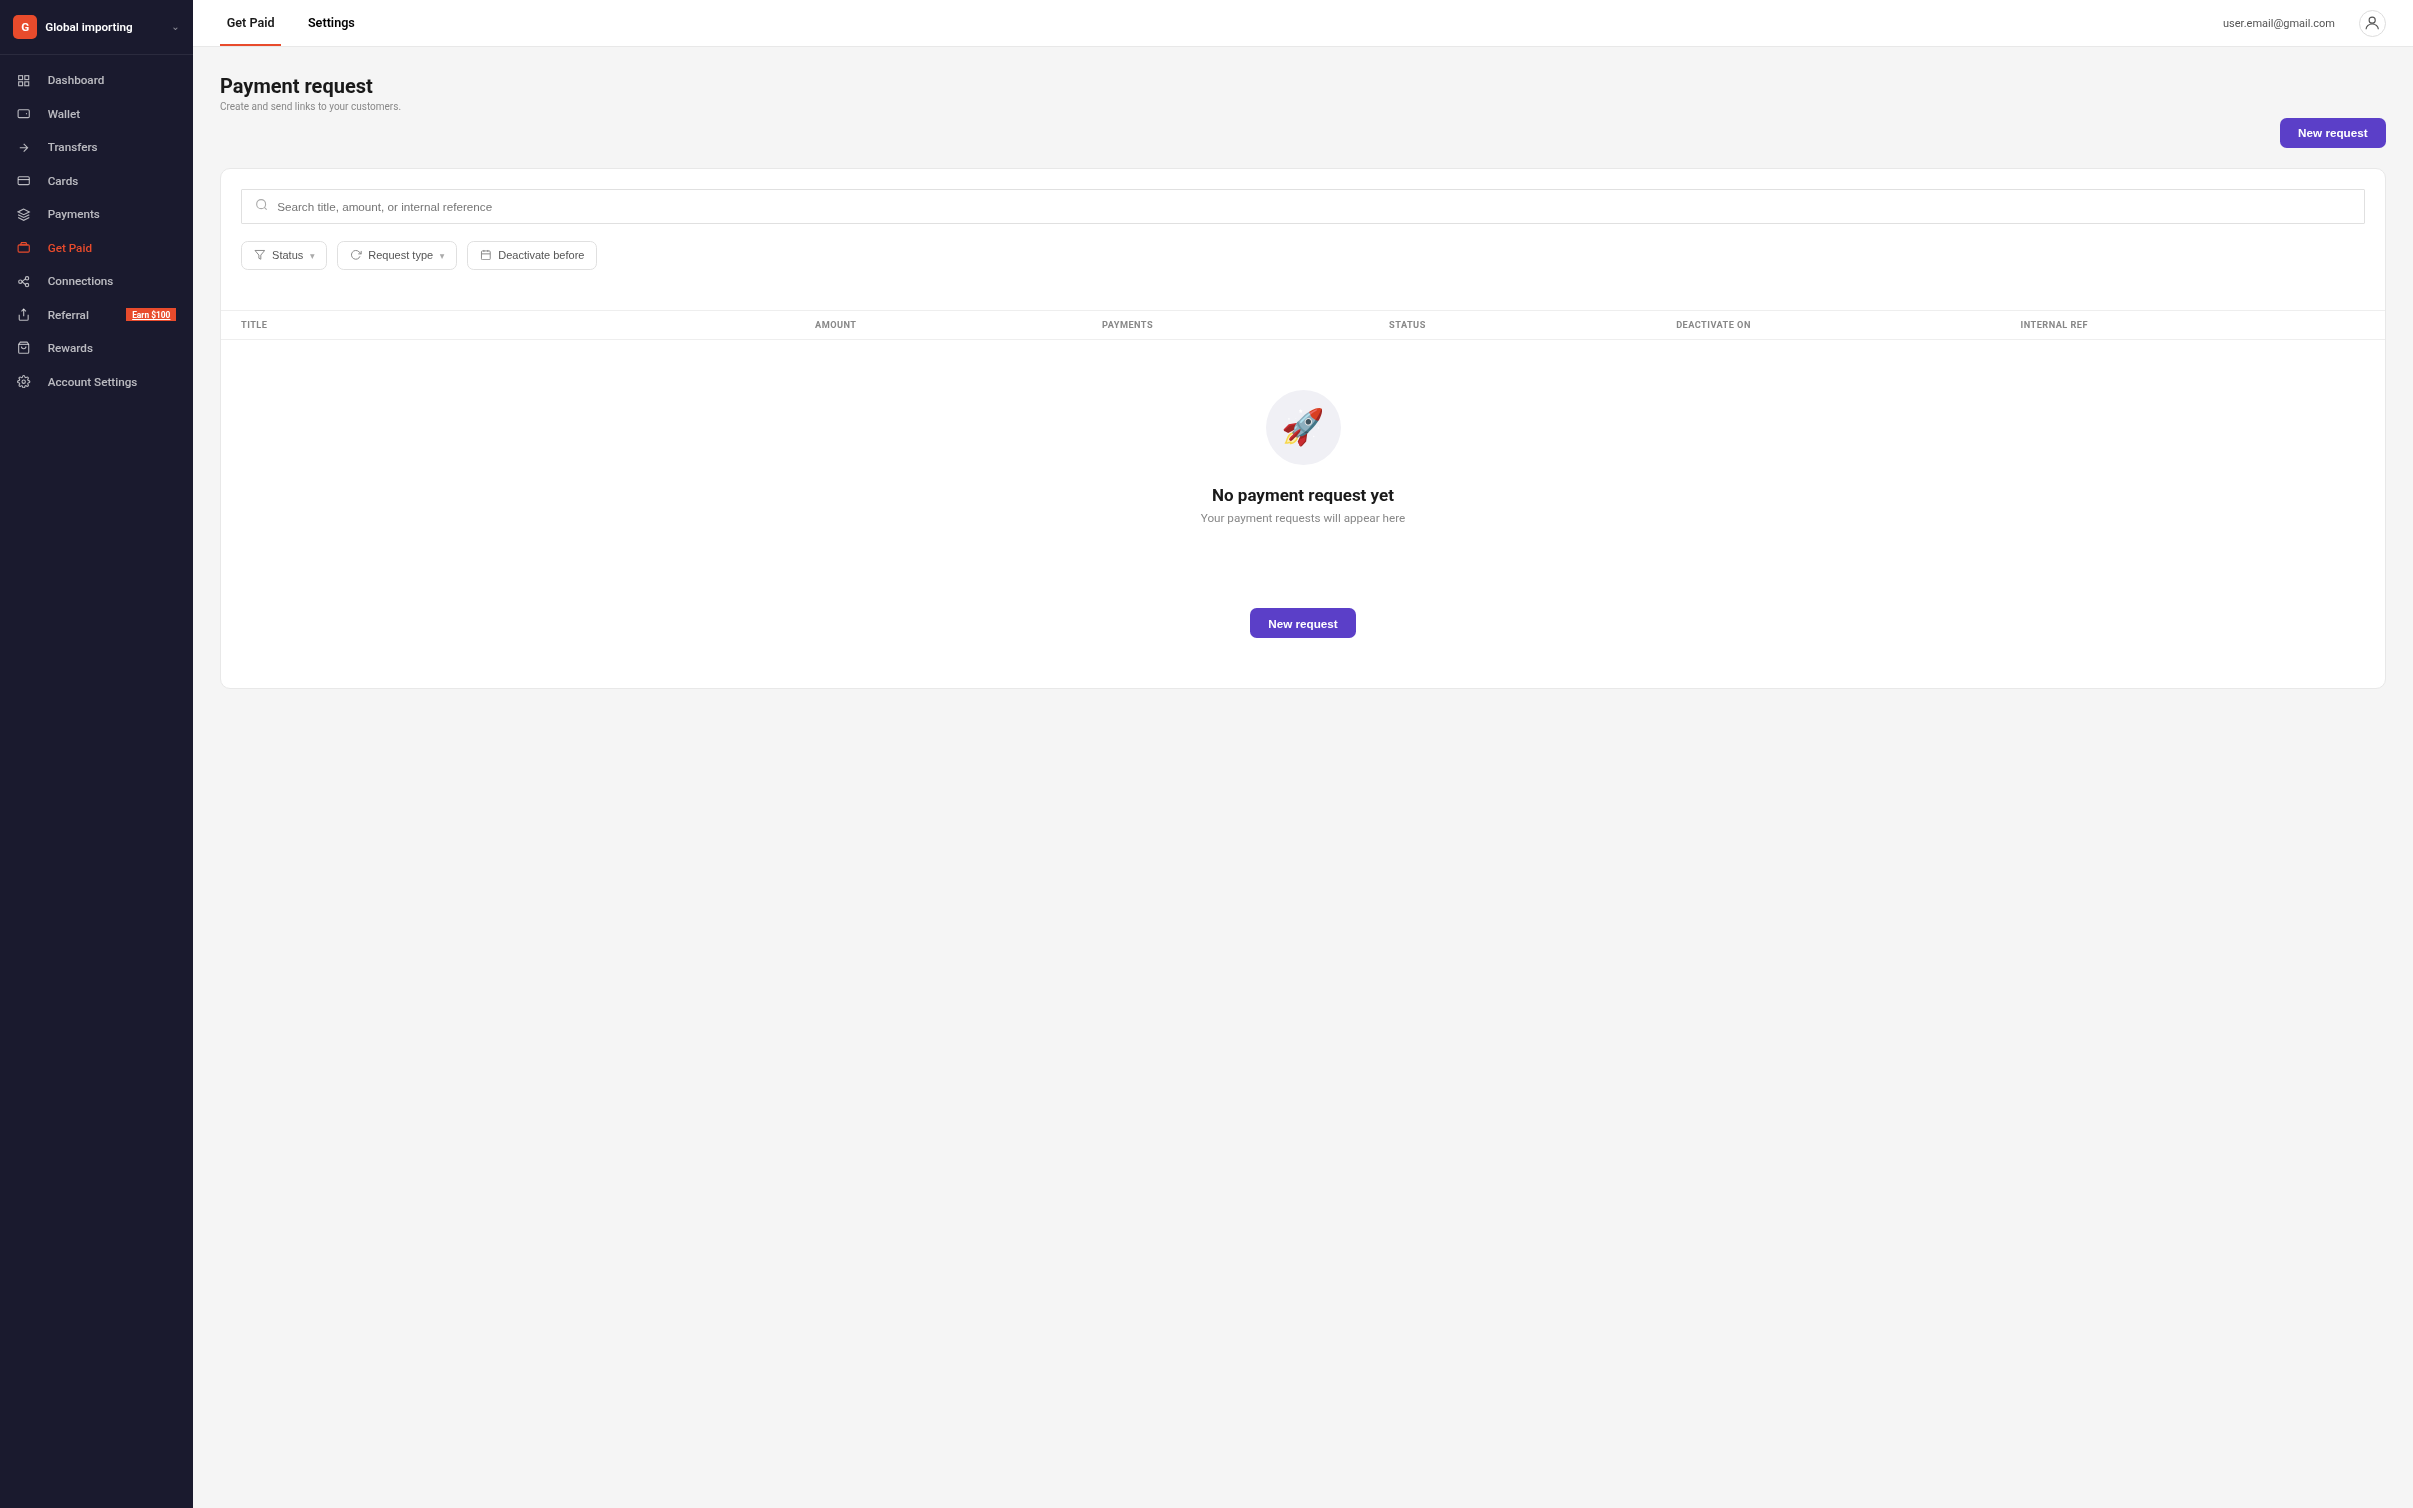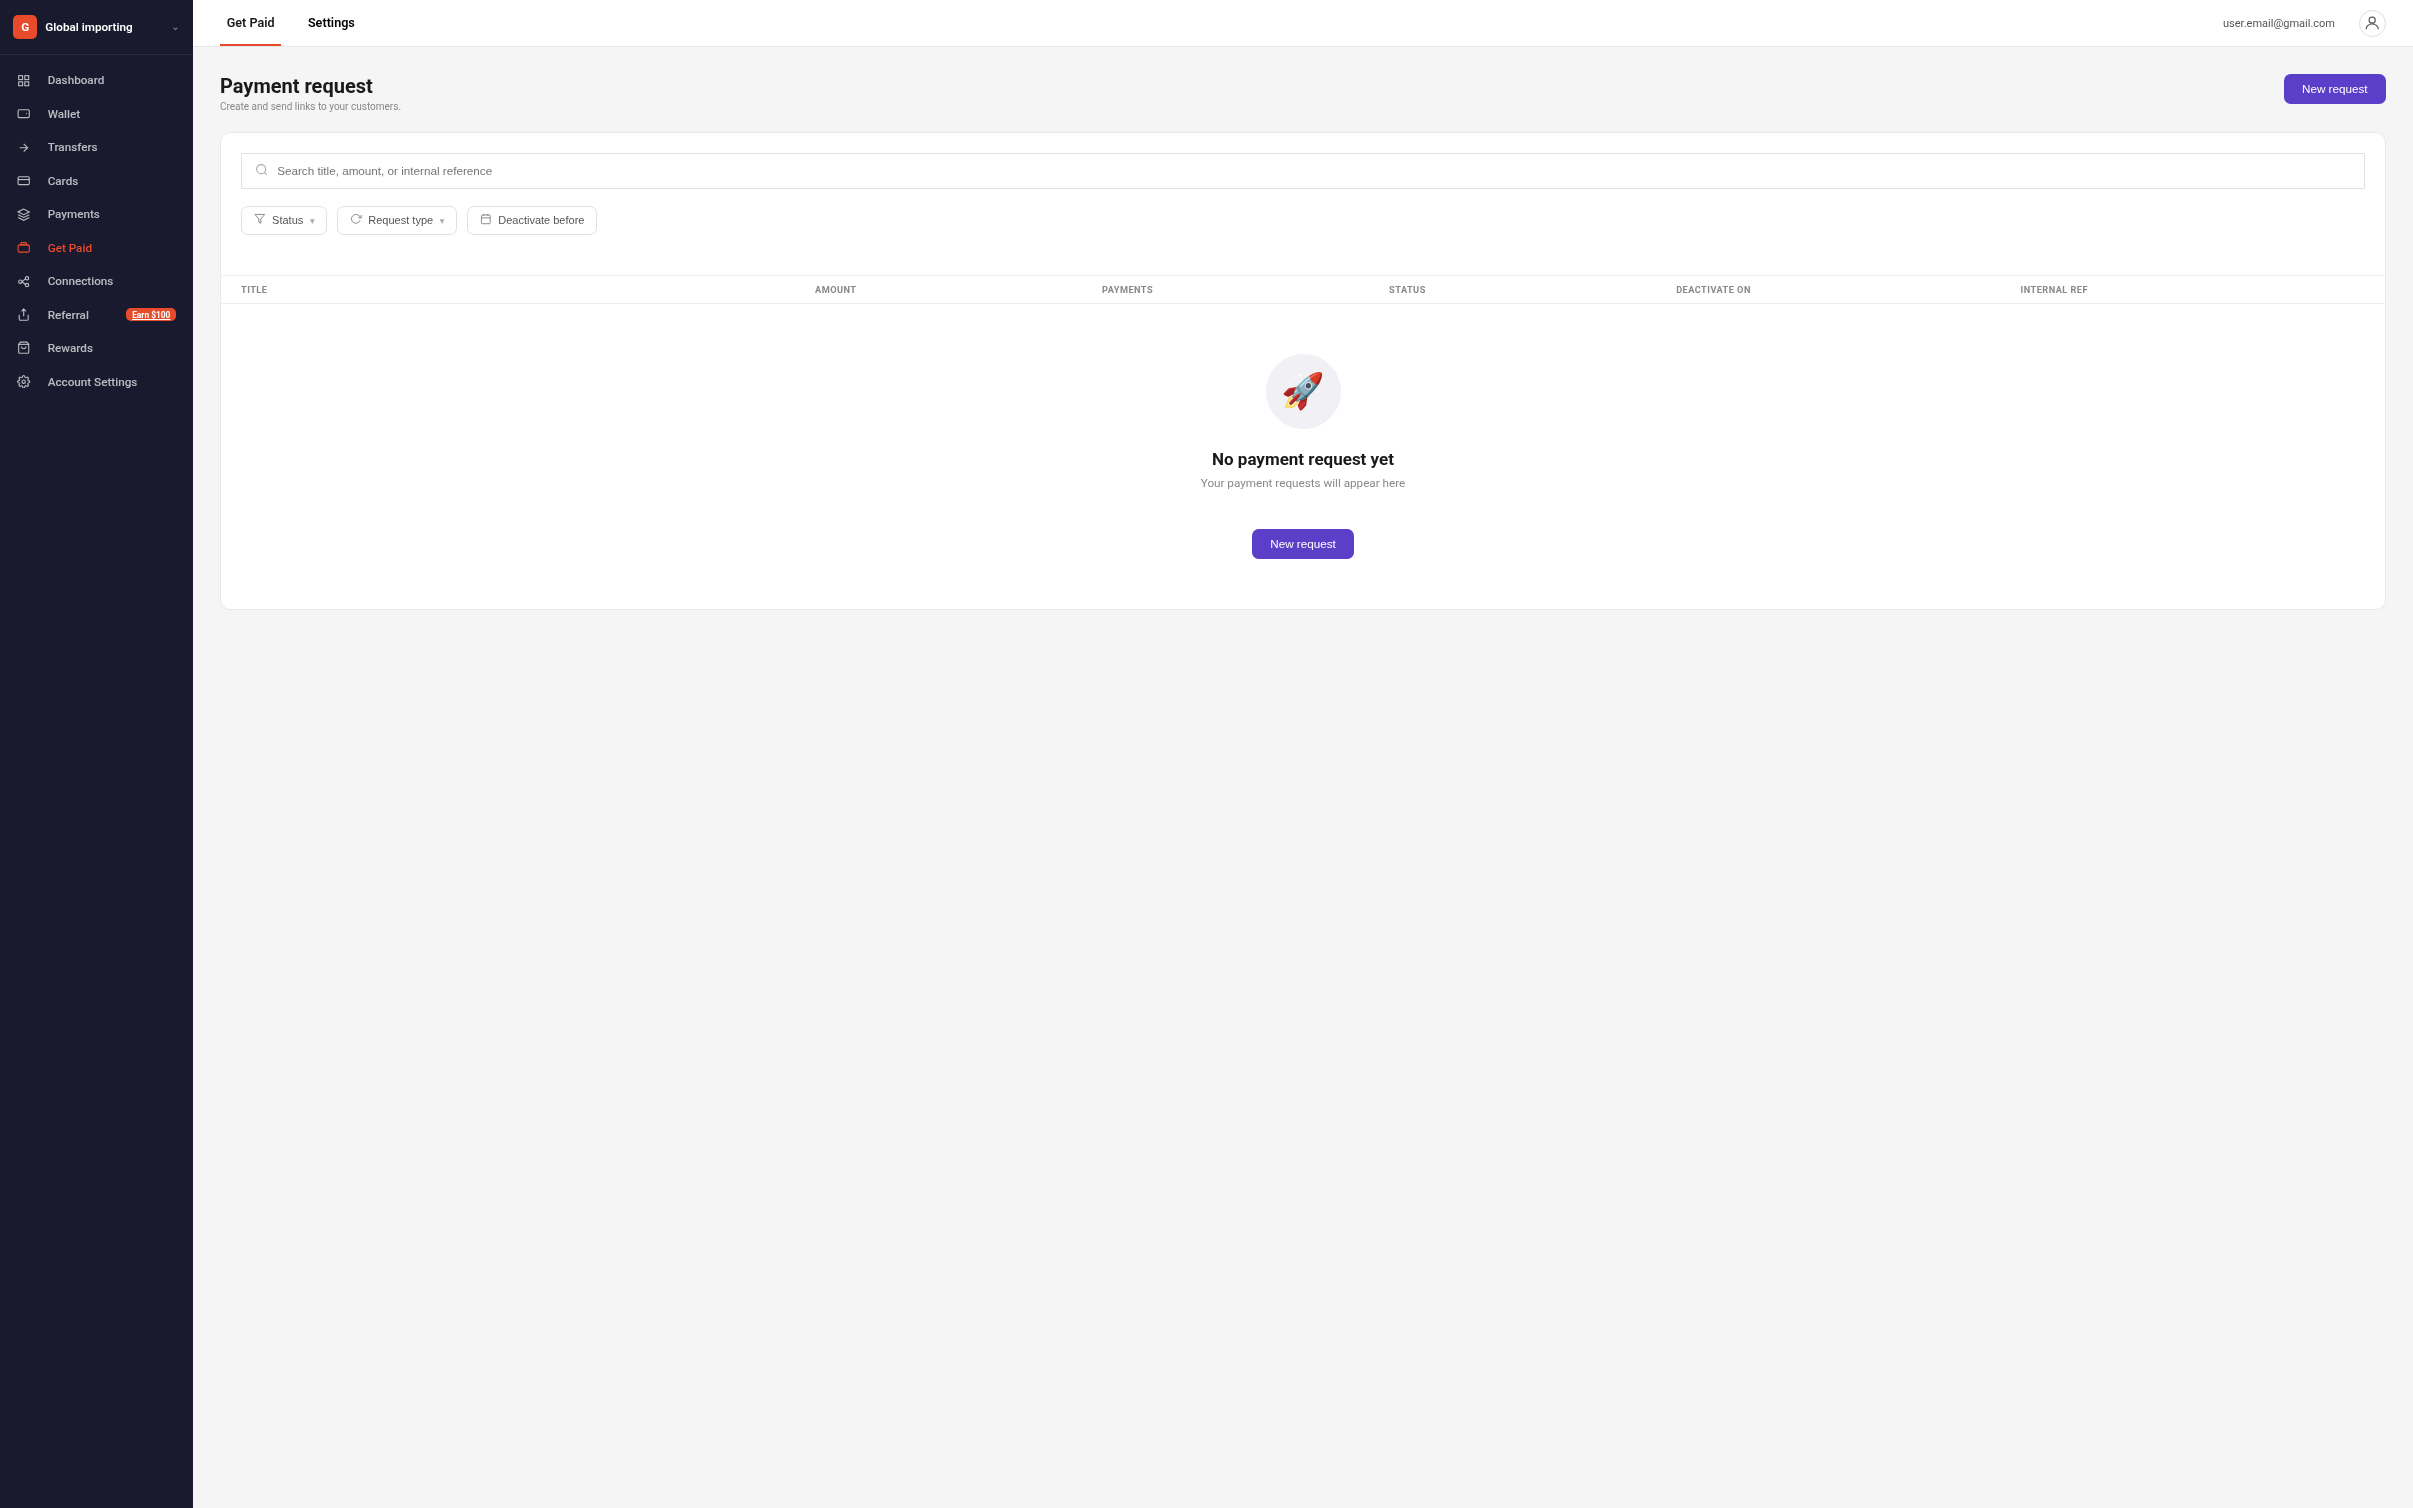--- a/index.html
+++ b/index.html
@@ -72,21 +72,21 @@
       align-items: center;
       justify-content: center;
       flex-shrink: 0;
       font-size: 12.6px;
     }
     .badge {
       background: #e84b2c;
       color: white;
       font-size: 8.4px;
       padding: 1.7px 5.9px;
-      border-radius: 5px;
+      border-radius: 0;
       font-weight: 700;
       margin-left: auto;
       text-decoration: underline;
     }
 
     
     .main {
       flex: 1;
       display: flex;
       flex-direction: column;
@@ -173,23 +173,24 @@
       font-size: 10px;
       color: #888;
     }
     .btn-primary {
       background: #5b3fc8;
       color: white;
       border: none;
       padding: 8.4px 18.4px;
       border-radius: 6.7px;
       font-size: 11.7px;
-      font-weight: 400;
+      font-weight: 700;
       cursor: pointer;
       white-space: nowrap;
+      margin-top: 44px;
     }
 
     
     .card {
       background: #fff;
       border-radius: 10px;
       border: 0.8px solid #e8e8e8;
       overflow: hidden;
     }
     .card-inner {

